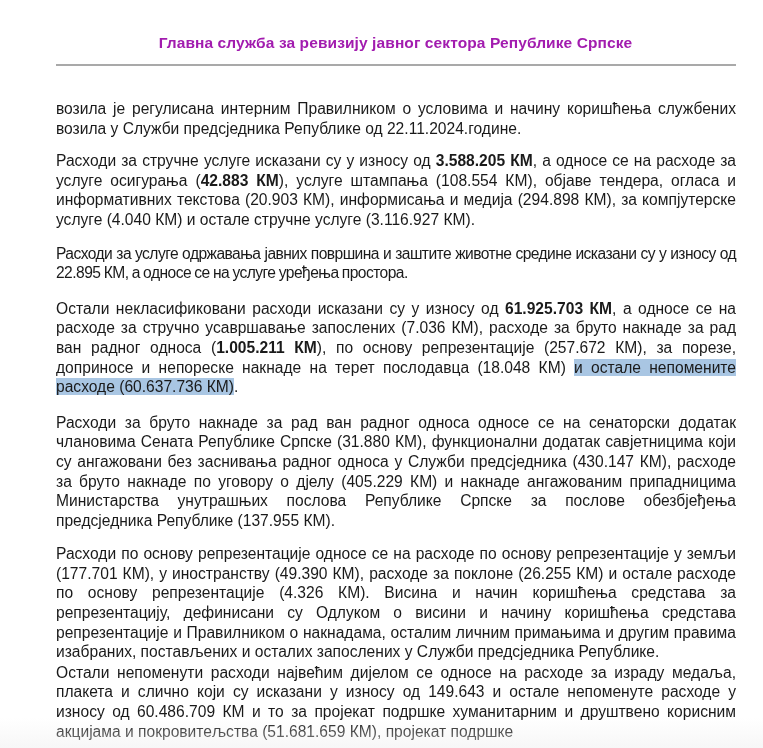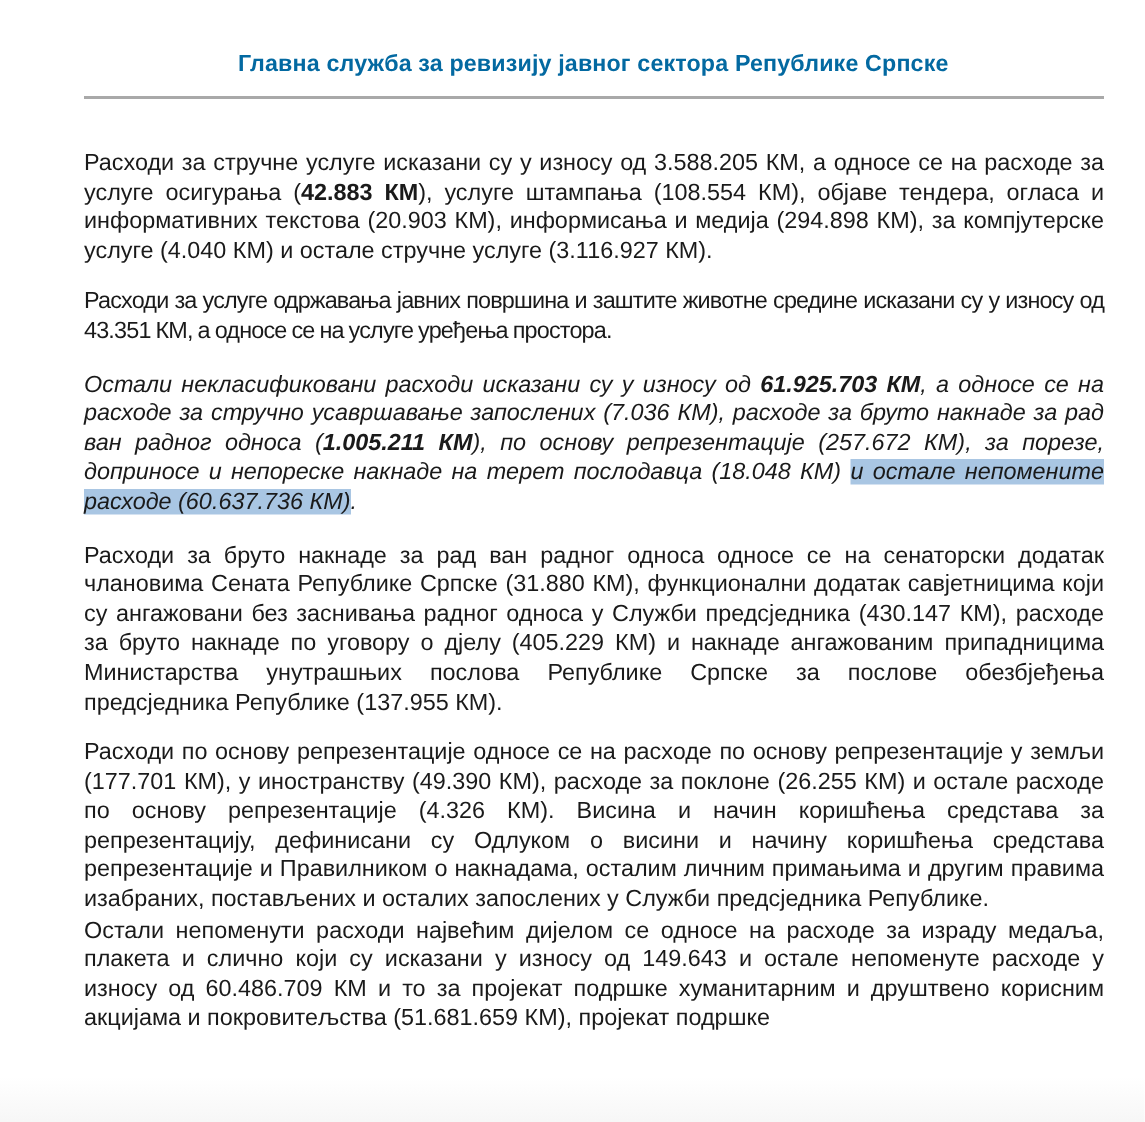--- a/index.html
+++ b/index.html
@@ -23,21 +23,21 @@
       background: #ffffff;
     }
     .header {
       position: absolute;
       left: 56px;
       top: 34px;
       width: 679px;
       text-align: center;
       font-size: 15.5px;
       font-weight: bold;
-      color: #0369a1;
+      color: #a21caf;
       letter-spacing: 0.1px;
     }
     .header-rule {
       position: absolute;
       left: 56px;
       top: 64px;
       width: 680px;
       height: 2px;
       background: #a9a9a9;
     }
@@ -49,24 +49,24 @@
       font-size: 15.6px;
       line-height: 19.6px;
     }
     .para {
       margin: 0 0 14px 0;
       text-align: justify;
       text-align-last: left;
     }
     .para.p1 { margin-bottom: 13px; }
     .para.p3 { margin-bottom: 16px; }
-    .para.p4 { margin-bottom: 16px; font-style: italic; }
+    .para.p4 { margin-bottom: 16px; }
     .para.p5 { }
     .para.p6 { margin-bottom: 1px; }
-    .b { font-weight: normal; }
+    .b { font-weight: bold; }
     .m { font-weight: 600; }
     .hl {
       background: #a9c6e3;
     }
     .condensed {
       letter-spacing: -0.55px;
       word-spacing: -0.5px;
     }
     .fade {
       position: absolute;
@@ -79,21 +79,22 @@
     }
   </style>
 </head>
 <body>
 
 <div class="page">
   <div class="header">Главна служба за ревизију јавног сектора Републике Српске</div>
   <div class="header-rule"></div>
 
   <div class="body">
+    <p class="para p1"><span>возила је регулисана интерним Правилником о условима и начину коришћења службених возила у Служби предсједника Републике од 22.11.2024.године.</span></p>
     <p class="para p2"><span>Расходи за стручне услуге исказани су у износу од </span><span class="b">3.588.205 КМ</span><span>, а односе се на расходе за услуге осигурања (</span><span class="m">42.883 КМ</span><span>), услуге штампања (108.554 КМ), објаве тендера, огласа и информативних текстова (20.903 КМ), информисања и медија (294.898 КМ), за компјутерске услуге (4.040 КМ) и остале стручне услуге (3.116.927 КМ).</span></p>
-    <p class="para p3 condensed"><span>Расходи за услуге одржавања јавних површина и заштите животне средине исказани су у износу од 43.351 КМ, а односе се на услуге уређења простора.</span></p>
+    <p class="para p3 condensed"><span>Расходи за услуге одржавања јавних површина и заштите животне средине исказани су у износу од 22.895 КМ, а односе се на услуге уређења простора.</span></p>
     <p class="para p4"><span>Остали некласификовани расходи исказани су у износу од </span><span class="m">61.925.703 КМ</span><span>, а односе се на расходе за стручно усавршавање запослених (7.036 КМ), расходе за бруто накнаде за рад ван радног односа (</span><span class="m">1.005.211 КМ</span><span>), по основу репрезентације (257.672  КМ), за порезе, доприносе и непореске накнаде на терет послодавца (18.048 КМ) </span><span class="hl" style="background: rgb(169, 198, 227);">и остале непомените расходе (60.637.736 КМ)</span><span>.</span></p>
     <p class="para p5"><span>Расходи за бруто накнаде за рад ван радног односа односе се на сенаторски додатак члановима Сената Републике Српске (31.880 КМ), функционални додатак савјетницима који су ангажовани без заснивања радног односа у Служби предсједника (430.147 КМ), расходе за бруто накнаде по уговору о дјелу (405.229 КМ) и накнаде ангажованим припадницима Министарства унутрашњих послова Републике Српске за послове обезбјеђења предсједника Републике (137.955 КМ).</span></p>
     <p class="para p6"><span>Расходи по основу репрезентације односе се на расходе по основу репрезентације у земљи (177.701 КМ), у иностранству (49.390 КМ), расходе за поклоне (26.255 КМ) и остале расходе по основу репрезентације (4.326 КМ). Висина и начин коришћења средстава за репрезентацију, дефинисани су Одлуком о висини и начину коришћења средстава репрезентације и Правилником о накнадама, осталим личним примањима и другим правима изабраних, постављених и осталих запослених у Служби предсједника Републике.</span></p>
     <p class="para p7"><span>Остали непоменути расходи највећим дијелом се односе на расходе за израду медаља, плакета и слично који су исказани у износу од 149.643 и остале непоменуте расходе у износу од 60.486.709 КМ и то за пројекат подршке хуманитарним и друштвено корисним акцијама и покровитељства (51.681.659 КМ), пројекат подршке</span></p>
   </div>
   <div class="fade"></div>
 </div>
 
 </body></html>

